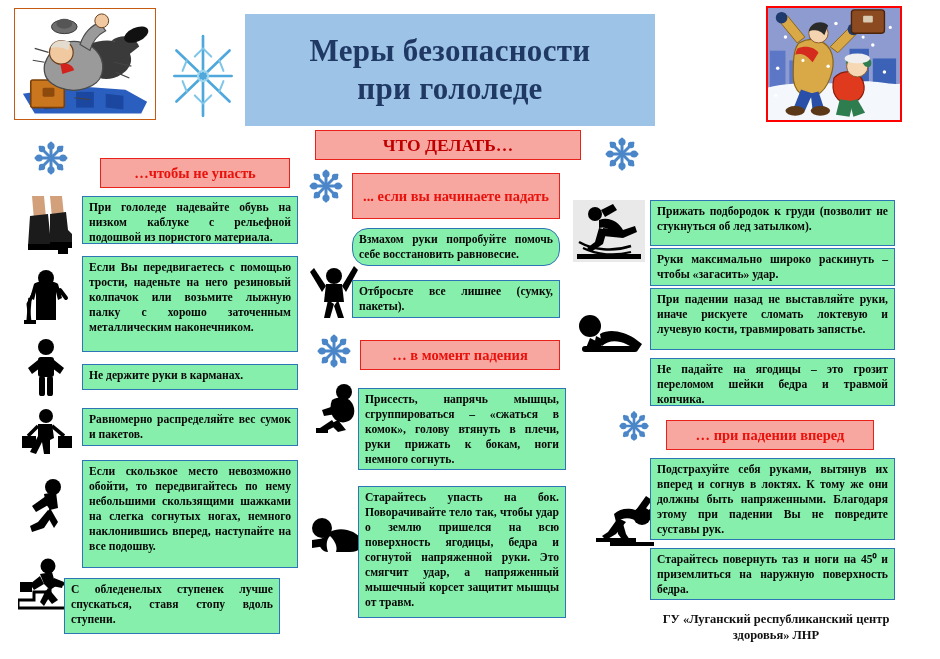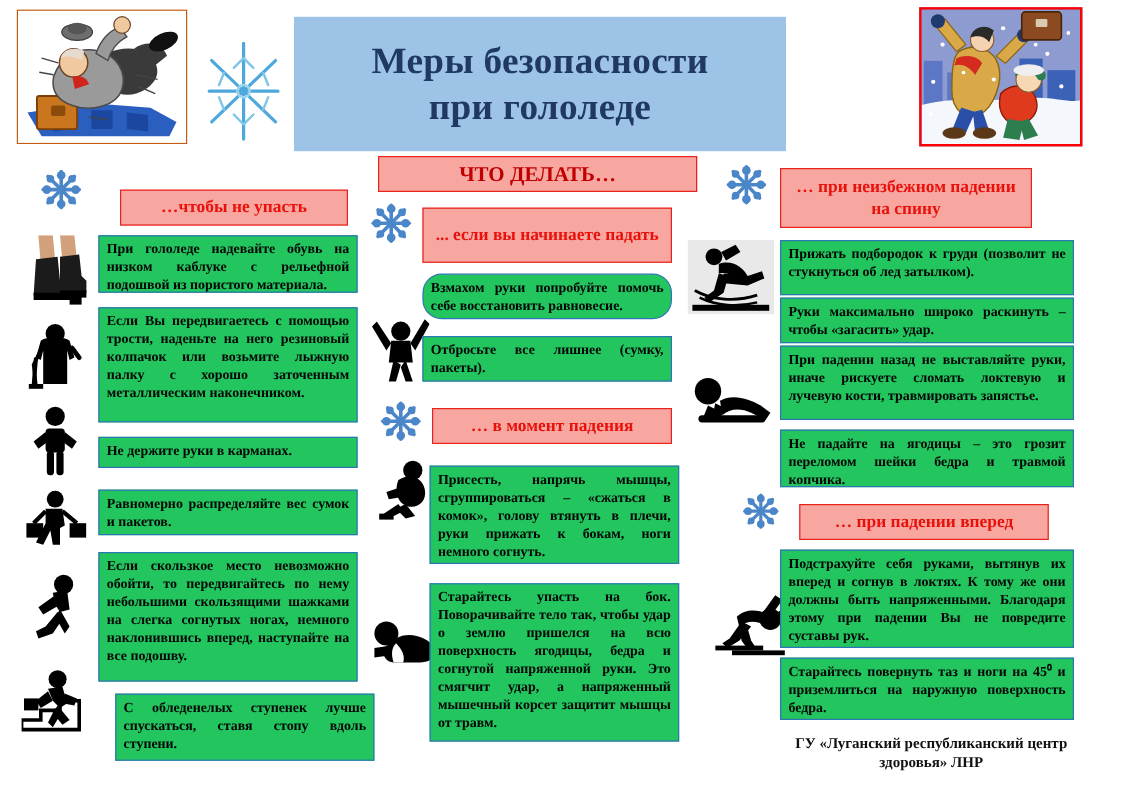--- a/index.html
+++ b/index.html
@@ -37,21 +37,21 @@
     font-size:14.5px;
     line-height:1.26;
     text-align:center;
     display:flex;align-items:center;justify-content:center;
     padding:2px 4px;
   }
   .chip.big{font-size:17.5px;color:#C00000;border-color:#E8221B;}
 
   
   .tip{
-    background:#22c55e;
+    background:#86efac;
     border:1.5px solid #2E75B6;
     color:#050505;
     font-weight:bold;
     font-size:11.6px;
     line-height:1.30;
     text-align:justify;
     text-align-last:left;
     padding:3px 6px 3px 6px;
     box-sizing:border-box;
     overflow:hidden;
@@ -376,21 +376,21 @@
   </div>
   <div class="abs tip" style="left:82px;top:364px;width:216px;height:26px;">
     <span>Не держите руки в карманах.</span>
   </div>
   <div class="abs tip" style="left:82px;top:408px;width:216px;height:38px;">
     <span>Равномерно распределяйте вес сумок и пакетов.</span>
   </div>
   <div class="abs tip" style="left:82px;top:460px;width:216px;height:108px;">
     <span>Если скользкое место невозможно обойти, то передвигайтесь по нему небольшими скользящими шажками на слегка согнутых ногах, немного наклонившись вперед, наступайте на все подошву.</span>
   </div>
-  <div class="abs tip" style="left:96px;top:578px;width:216px;height:56px;">
+  <div class="abs tip" style="left:64px;top:578px;width:216px;height:56px;">
     <span>С обледенелых ступенек лучше спускаться, ставя стопу вдоль ступени.</span>
   </div>
 
   <div class="abs chip" style="left:352px;top:173px;width:208px;height:46px;">
     <span>... если вы начинаете падать</span>
   </div>
 
   <div class="abs ico" style="left:310px;top:256px;width:48px;height:64px;">
     <svg viewBox="0 0 48 64">
       <circle cx="24" cy="20" r="8" fill="#000"></circle>
@@ -434,23 +434,20 @@
       <path d="M24 20 C34 14 50 18 56 28 C58 34 54 40 44 40 L22 40 C16 40 12 34 14 28 Z" fill="#000"></path>
       <path d="M24 24 C28 28 32 34 30 40 L22 40 C20 34 20 28 24 24 Z" fill="#ffffff"></path>
       <path d="M6 28 L20 26 L20 34 L6 36 Z" fill="#000"></path>
     </svg>
   </div>
 
   <div class="abs tip" style="left:358px;top:486px;width:208px;height:132px;">
     <span>Старайтесь упасть на бок. Поворачивайте тело так, чтобы удар о землю пришелся на всю поверхность ягодицы, бедра и согнутой напряженной руки. Это смягчит удар, а напряженный мышечный корсет защитит мышцы от травм.</span>
   </div>
 
-  <div class="abs chip" style="left:650px;top:140px;width:210px;height:50px;">
-    <span>… при неизбежном падении на спину</span>
-  </div>
 
   <div class="abs ico" style="left:573px;top:200px;width:72px;height:62px;">
     <svg viewBox="0 0 72 62">
       <rect x="0" y="0" width="72" height="62" fill="#E9E9E9"></rect>
       <circle cx="22" cy="14" r="7" fill="#000"></circle>
       <path d="M26 20 C36 16 46 22 50 30 L44 36 C40 30 32 26 26 28 Z" fill="#000"></path>
       <path d="M28 10 L40 4 L44 10 L32 17 Z" fill="#000"></path>
       <path d="M30 28 L50 30 L62 26 L64 32 L50 38 L30 36 Z" fill="#000"></path>
       <path d="M26 28 L22 42 L14 48 L18 52 L30 44 L34 30 Z" fill="#000"></path>
       <path d="M6 42 C20 50 40 52 58 46" stroke="#000" stroke-width="2.4" fill="none"></path>

